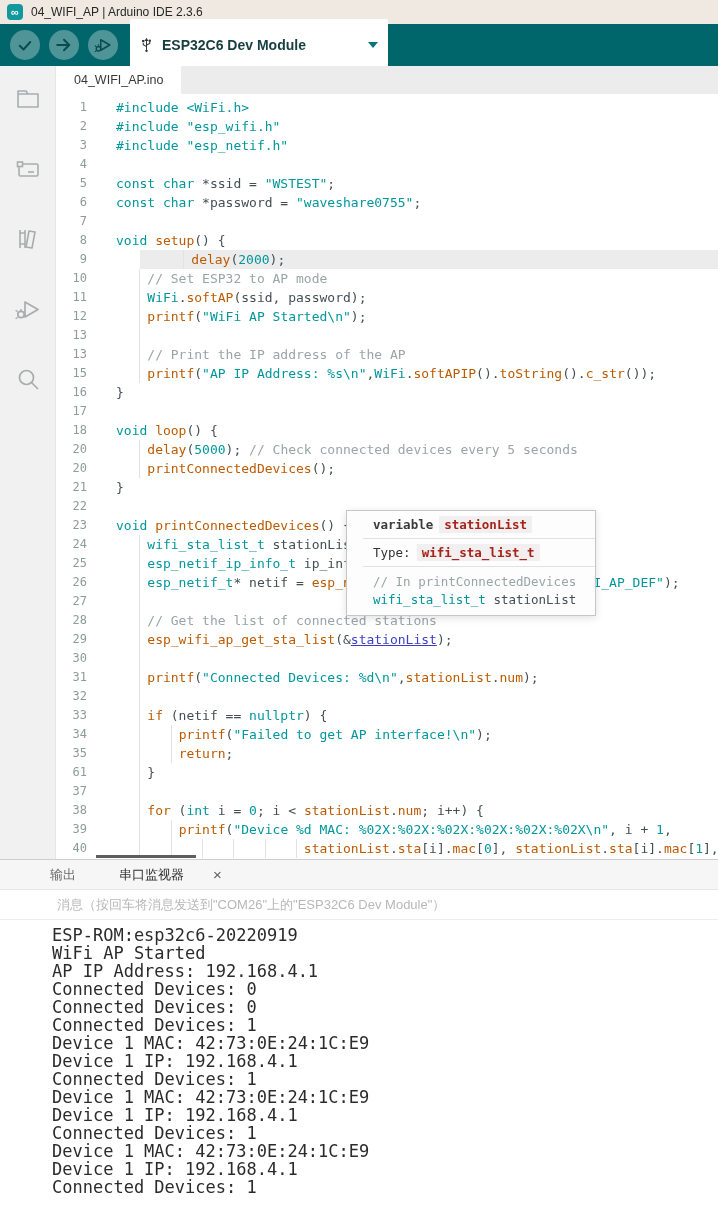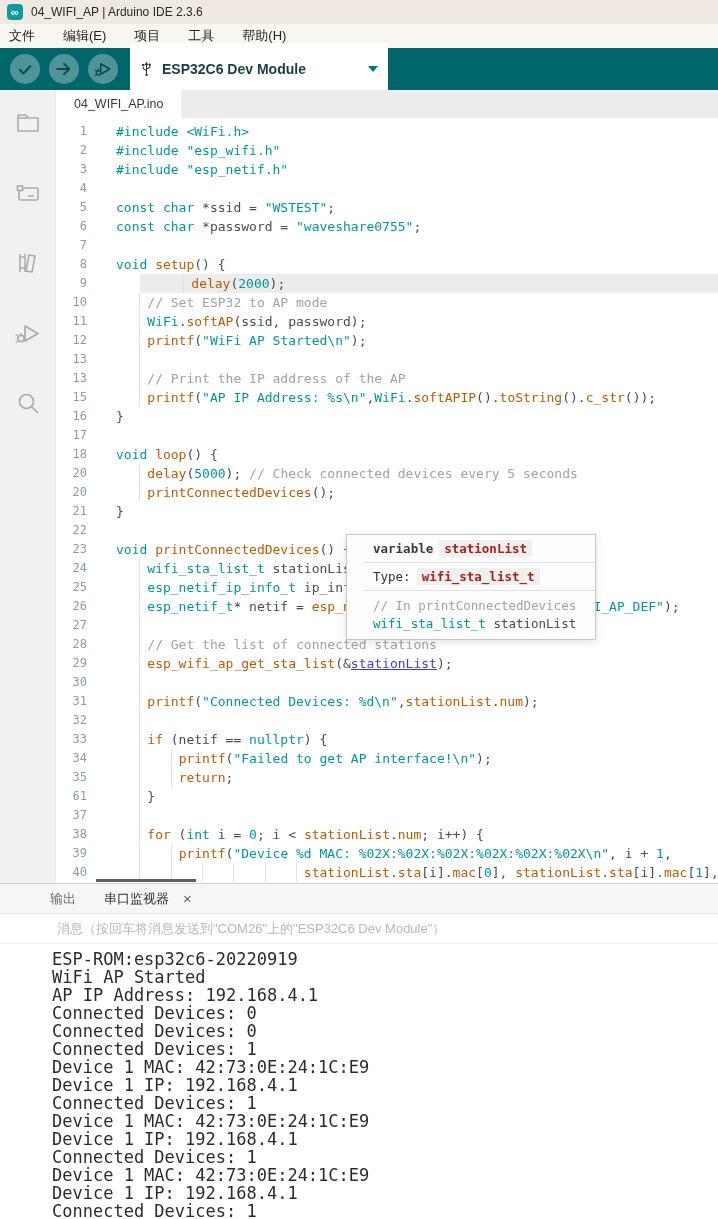--- a/index.html
+++ b/index.html
@@ -64,21 +64,21 @@
   .tt-sep{border-top:1px solid #e2e2e2;}
   .tt-kind{font-weight:bold;color:#3b3b3b;}
   .chip{background:#f1efef;color:#a8231a;font-weight:bold;padding:1px 5px;margin-left:6px;}
   .tt-comment{color:#9aa5a6;line-height:18px;}
   .tt-decl{line-height:18px;}
   .tt-decl .t1{color:#00979c;} .tt-decl .t2{color:#434f54;}
 
   
   .panel{flex:0 0 auto;height:336px;border-top:1px solid #cfcfcf;display:flex;flex-direction:column;box-sizing:border-box;}
   .panel-header{height:30px;background:#f6f6f6;display:flex;align-items:center;padding-left:50px;
-                border-bottom:1px solid #e7e7e7;flex:0 0 auto;box-sizing:border-box;}
+                border-bottom:1px solid #e7e7e7;flex:0 0 auto;box-sizing:border-box;gap:15px;}
   .ptab{font-size:13px;color:#6a6a6a;margin-right:28px;display:flex;align-items:center;}
   .ptab.active{color:#2b2b2b;}
   .pclose{font-size:15px;color:#5f5f5f;margin-left:-18px;padding:0 4px;line-height:1;}
   .panel-input{height:30px;background:#fff;border-bottom:1px solid #ededed;display:flex;align-items:center;flex:0 0 auto;box-sizing:border-box;}
   .panel-input input{border:none;outline:none;width:100%;height:100%;padding-left:57px;
                      font-size:13px;color:#333;font-family:"Liberation Sans", sans-serif;background:transparent;}
   .panel-input input::placeholder{color:#b8b8b8;}
   .serial{flex:1;background:#fff;padding:6px 0 0 52px;font-family:"DejaVu Sans Mono", monospace;
           font-size:17px;color:#2b2b2b;overflow:hidden;}
   .serial div{height:18px;line-height:18px;white-space:pre;}
@@ -86,27 +86,20 @@
 </head>
 <body>
 
 <div class="app">
 
   <div class="titlebar">
     <div class="logo">∞</div>
     <div class="win-title">04_WIFI_AP | Arduino IDE 2.3.6</div>
   </div>
 
-  <div class="menubar" id="menubar">
-      <span class="menu-item">文件</span>
-      <span class="menu-item">编辑(E)</span>
-      <span class="menu-item">项目</span>
-      <span class="menu-item">工具</span>
-      <span class="menu-item">帮助(H)</span>
-    </div>
 
   <div class="toolbar">
     <div class="tbtn">
       <svg width="18" height="18" viewBox="0 0 24 24">
         <path d="M5 13l5 5 9-10" fill="none" stroke="#0b4a4e" stroke-width="2.6" stroke-linecap="round" stroke-linejoin="round"></path>
       </svg>
     </div>
     <div class="tbtn">
       <svg width="18" height="18" viewBox="0 0 24 24">
         <path d="M3 12h15 M12 5l7 7-7 7" fill="none" stroke="#0b4a4e" stroke-width="2.6" stroke-linecap="round" stroke-linejoin="round"></path>

